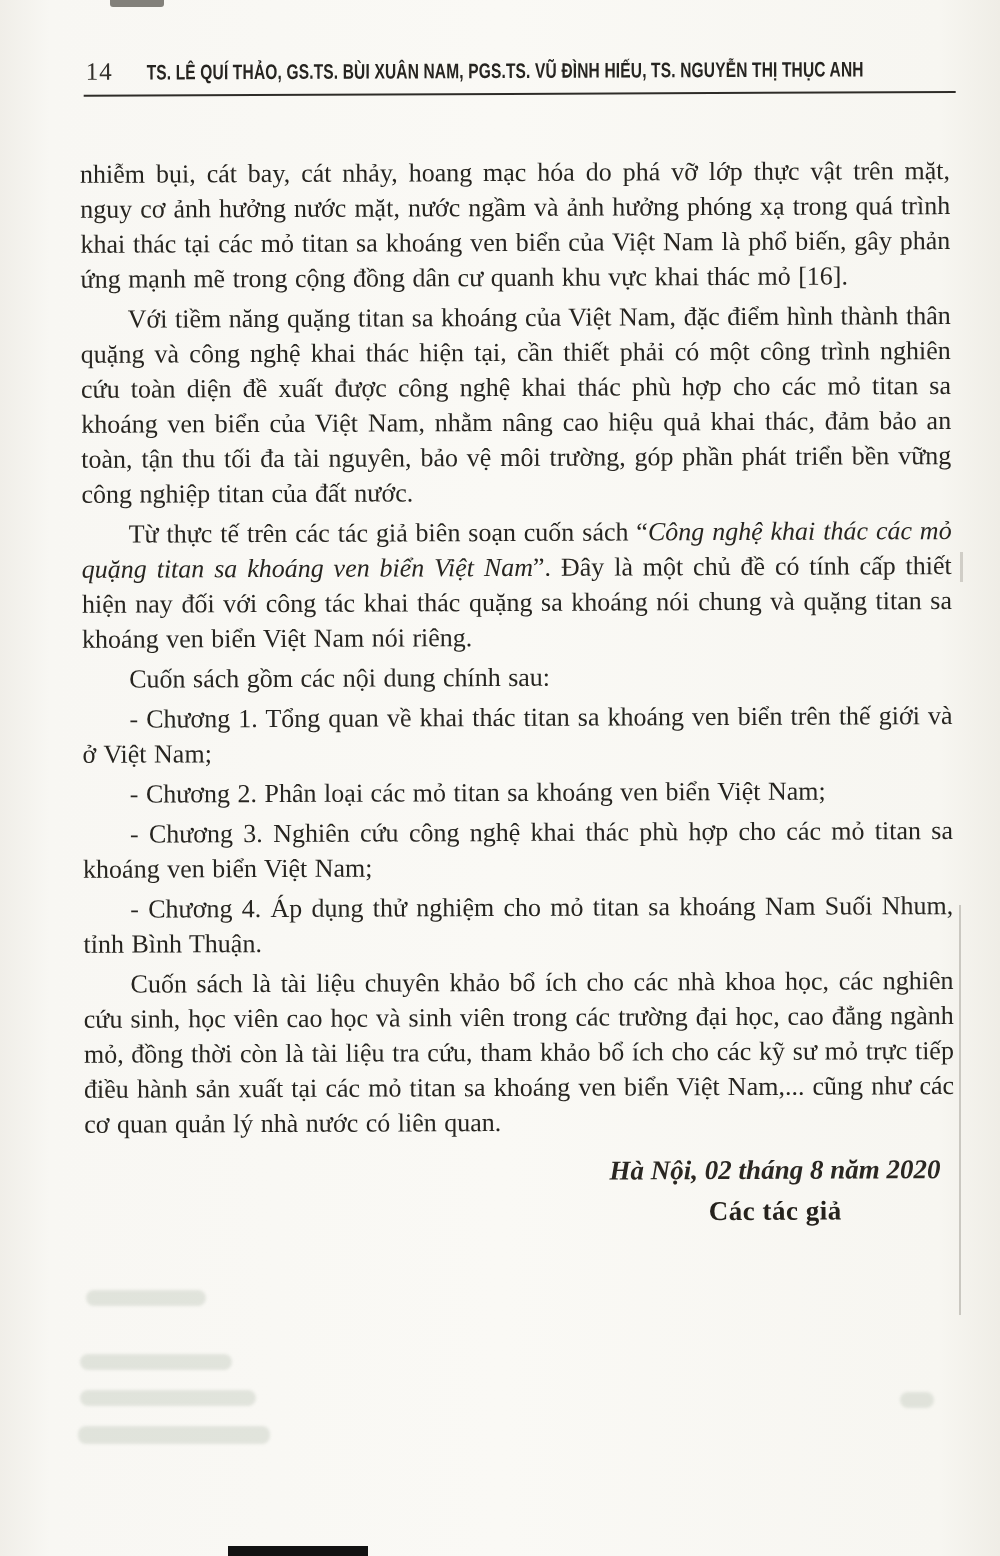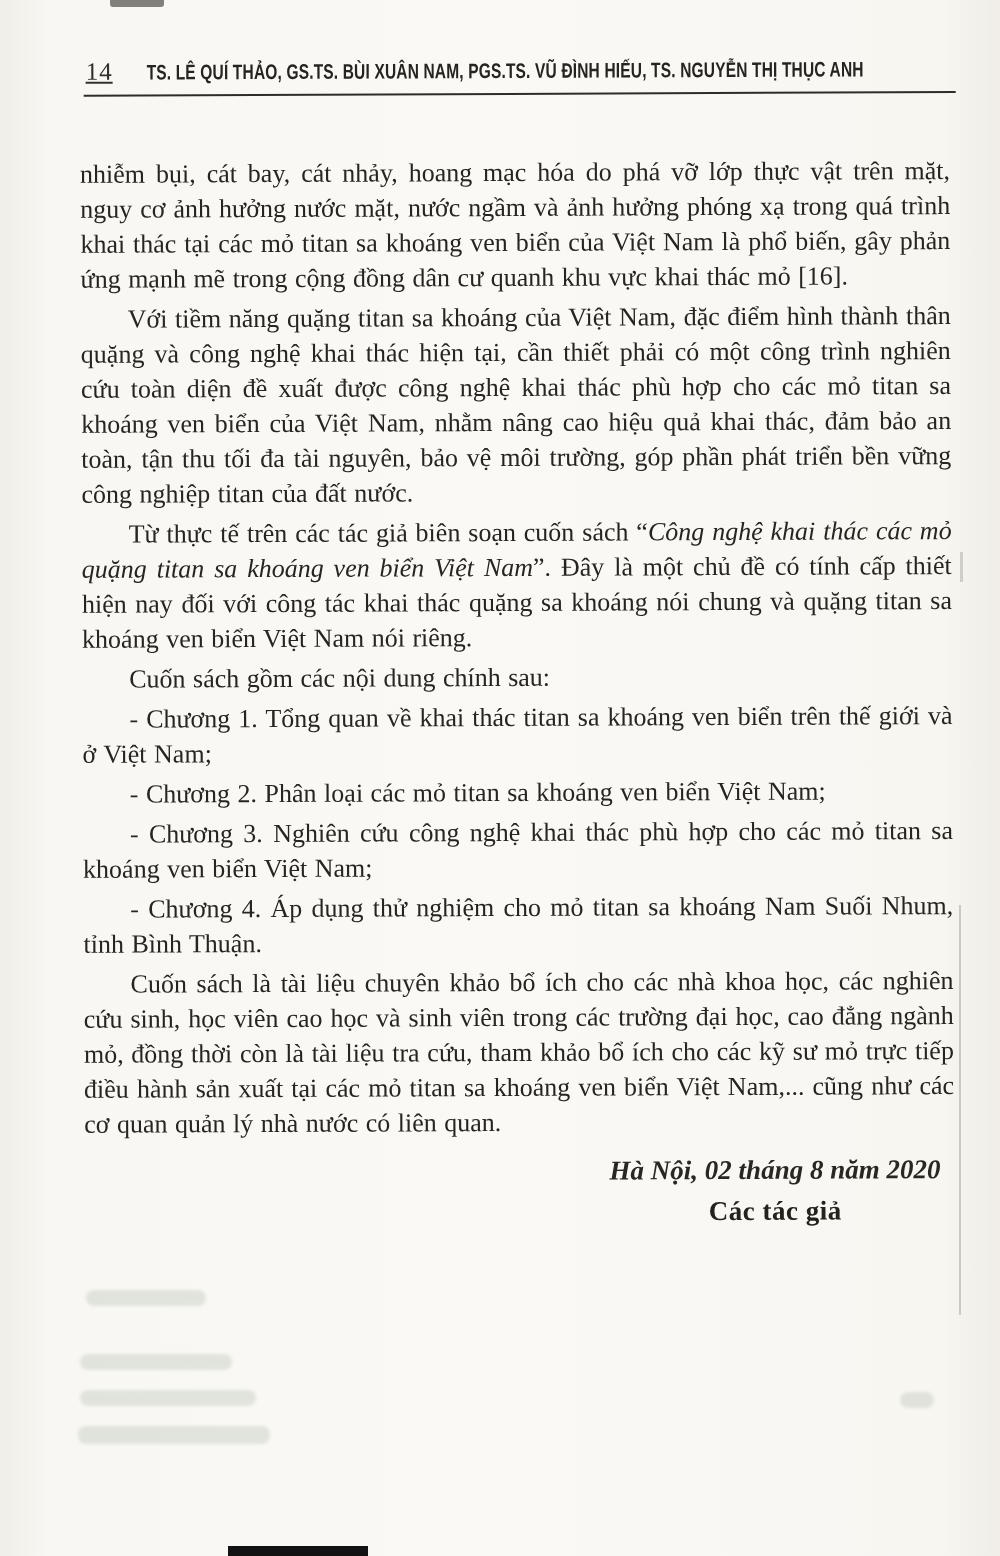--- a/index.html
+++ b/index.html
@@ -26,21 +26,20 @@
     display: flex;
     align-items: baseline;
     gap: 34px;
     padding: 56px 44px 0 88px;
     white-space: nowrap;
   }
   .page-num {
     font-size: 25px;
     letter-spacing: 1px;
     color: #33302b;
-    text-decoration: underline;
   }
   .authors {
     font-family: "Liberation Sans", sans-serif;
     font-weight: 700;
     font-size: 21px;
     letter-spacing: 0.2px;
     color: #262420;
     display: inline-block;
     transform: scaleX(0.74);
     transform-origin: left center;

